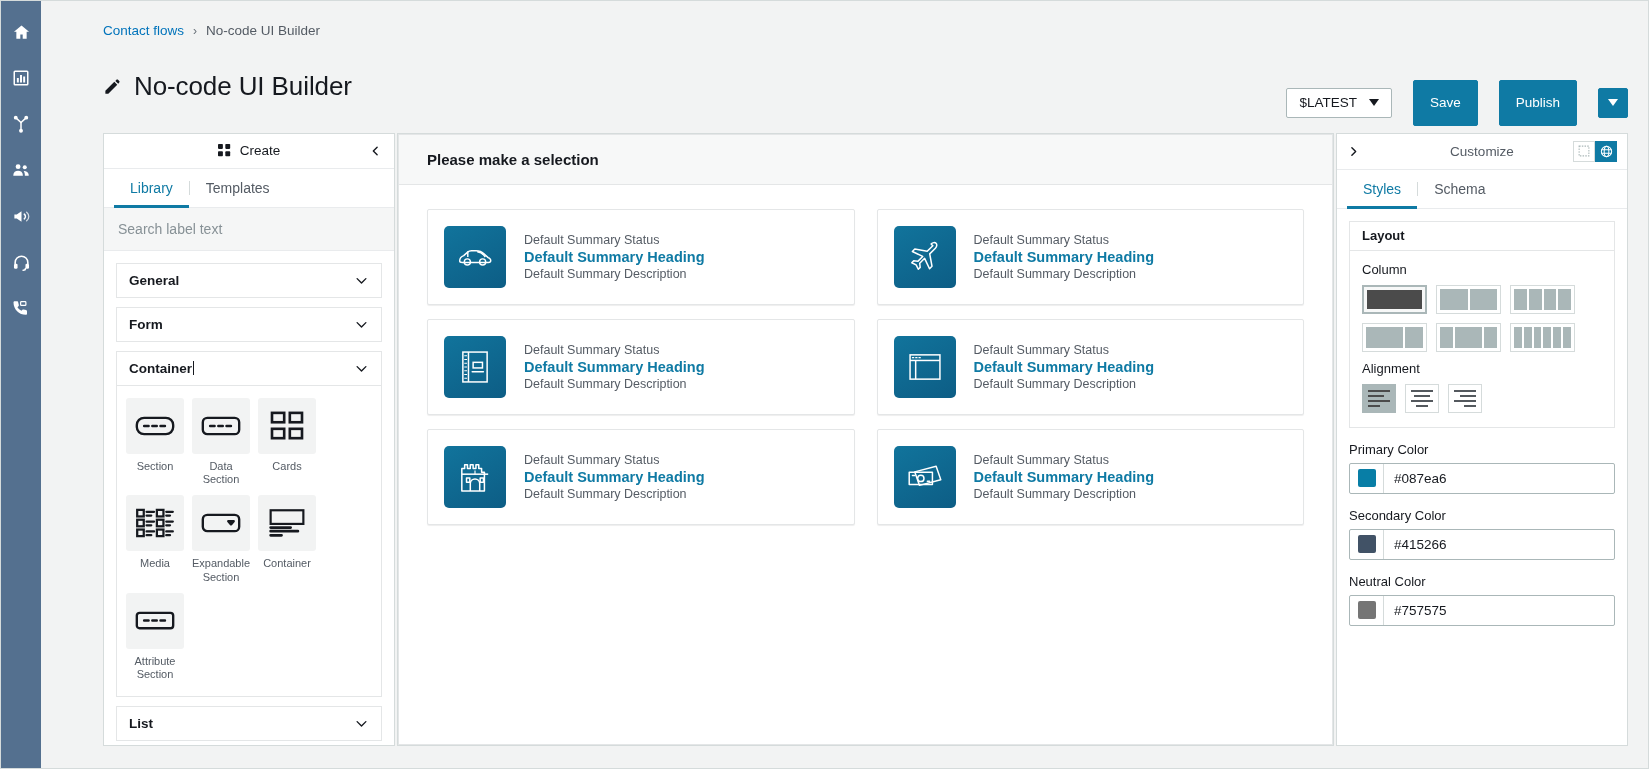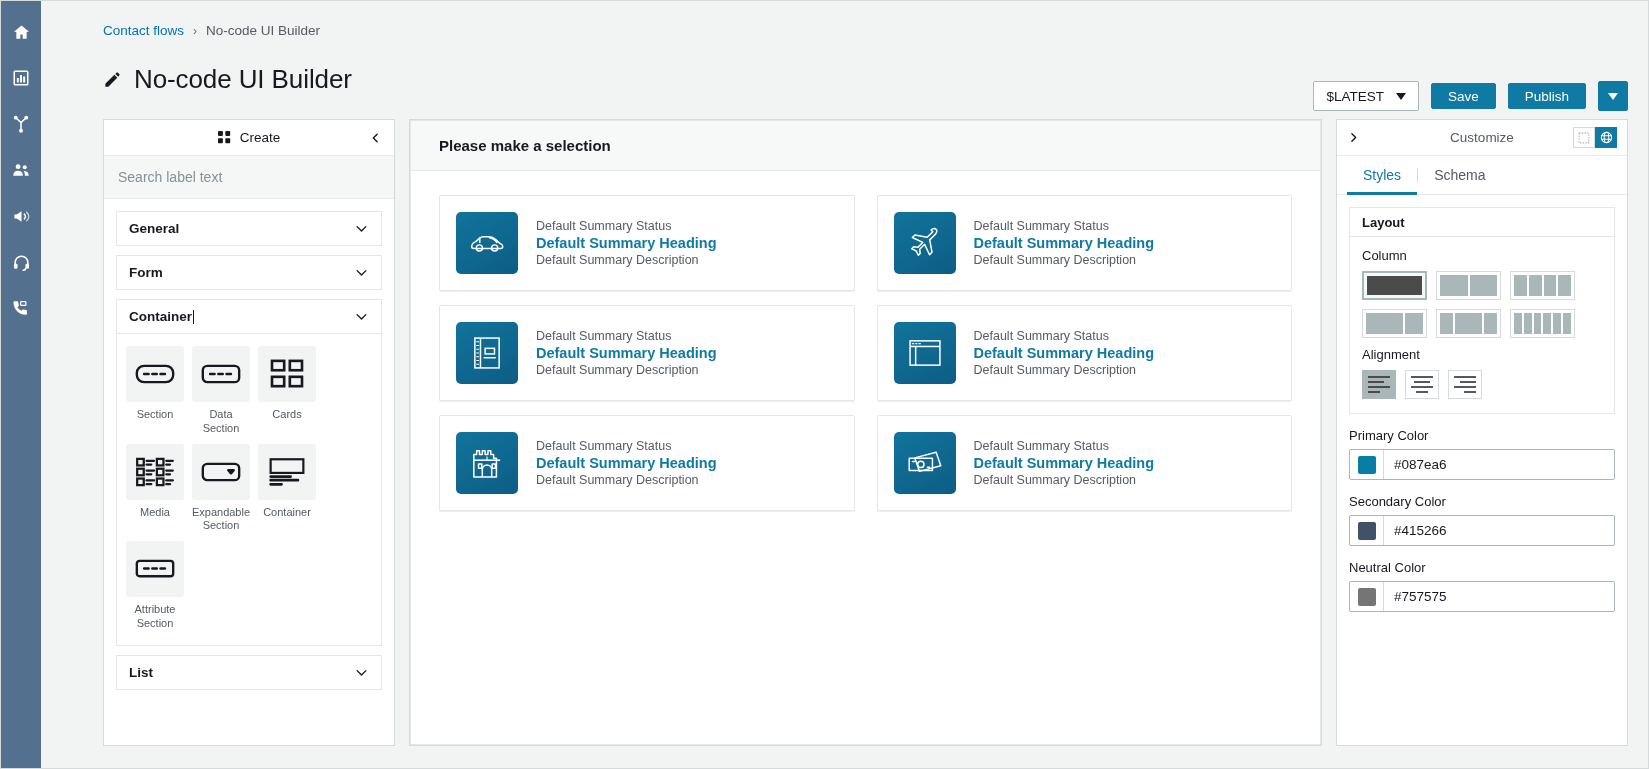--- a/index.html
+++ b/index.html
@@ -67,42 +67,42 @@
   .title-wrap { display: flex; align-items: center; gap: 12px; }
   .pencil-icon { color: #16191f; display: block; }
   .page-title {
     font-size: 26px;
     font-weight: 400;
     color: #16191f;
     letter-spacing: -0.1px;
   }
   .title-actions {
     margin-left: auto;
-    display: flex; align-items: center; gap: 12px; margin-top: 33px;
+    display: flex; align-items: center; gap: 21px; margin-top: 33px;
   }
   .version-select {
     height: 30px;
     min-width: 98px;
     padding: 0 12px;
     background: #ffffff;
     border: 1px solid #aab7b8;
     border-radius: 2px;
     display: flex; align-items: center; gap: 12px;
     font-size: 13.5px;
     color: #16191f;
     cursor: pointer;
   }
   .caret-down {
     width: 0; height: 0;
     border-left: 5px solid transparent;
     border-right: 5px solid transparent;
     border-top: 7px solid #16191f;
   }
   .btn {
-    height: 26px;
+    height: 46px;
     padding: 0 16px;
     border-radius: 2px;
     font-size: 13.5px;
     color: #ffffff;
     background: #0f7aa4;
     border: 1px solid #0f7aa4;
     display: flex; align-items: center; justify-content: center;
     cursor: pointer;
     white-space: nowrap;
   }
@@ -118,21 +118,21 @@
     width: 0; height: 0;
     border-left: 5px solid transparent;
     border-right: 5px solid transparent;
     border-top: 7px solid #ffffff;
   }
 
   
   .builder {
     flex: 1 1 auto;
     display: flex;
-    gap: 14px;
+    gap: 2px;
     padding: 8px 20px 22px 40px;
     min-height: 0;
   }
 
   
   .library-panel {
     width: 292px;
     flex: 0 0 292px;
     background: #ffffff;
     border: 1px solid #d5dbdb;
@@ -537,20 +537,25 @@
             </span>
             <span>Create</span>
           </div>
           <span class="collapse-left">
             <svg width="13" height="13" viewBox="0 0 24 24" fill="none" stroke="#16191f" stroke-width="2.6" stroke-linecap="round" stroke-linejoin="round">
                 <polyline points="15 5 8 12 15 19"></polyline>
               </svg>
           </span>
         </div>
 
+        <div class="tabs">
+          <div class="tab active">Library</div>
+          <div class="tab-sep"></div>
+          <div class="tab">Templates</div>
+        </div>
 
         <div class="search-box">Search label text</div>
 
         <div class="lib-body">
 
           <div class="accordion">
             <div class="acc-head">
               <span class="acc-title">General</span>
               <span class="acc-caret">
                 <svg width="15" height="15" viewBox="0 0 24 24" fill="none" stroke="#16191f" stroke-width="2.2" stroke-linecap="round" stroke-linejoin="round">

